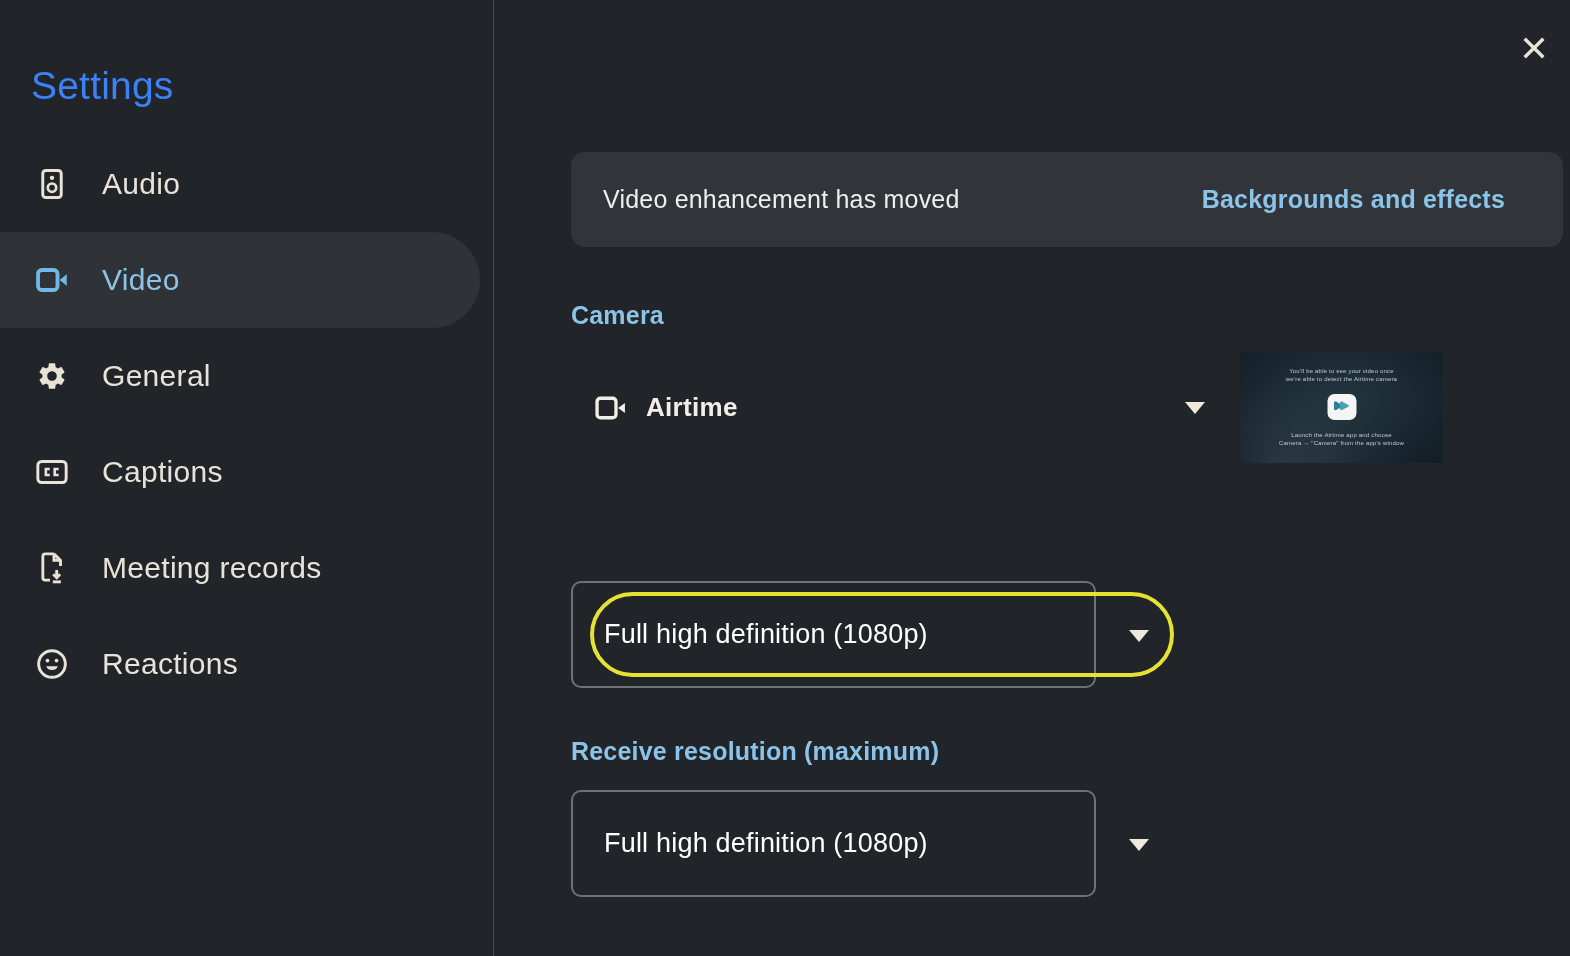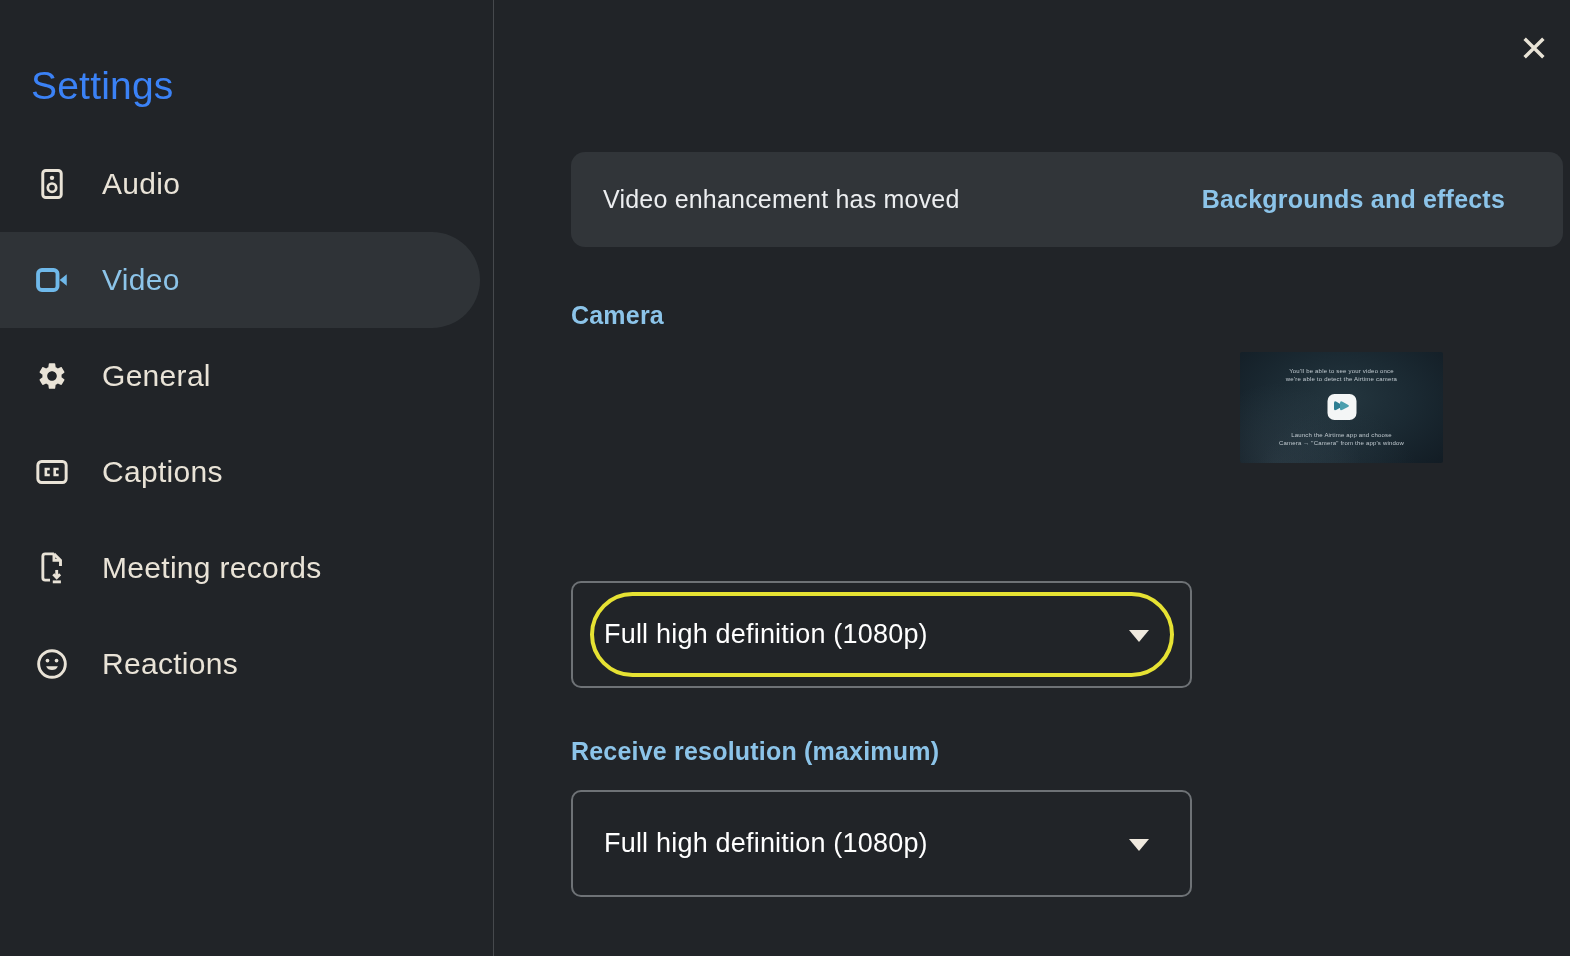--- a/index.html
+++ b/index.html
@@ -42,21 +42,21 @@
   .label-send{top:529px;}
   .label-receive{top:737px;}
 
   .camera-row{position:absolute;left:50px;top:380px;width:640px;height:55px;display:flex;align-items:center;cursor:pointer;}
   .camera-row .cam-icon{width:32px;height:30px;margin-left:24px;margin-right:19px;}
   .camera-name{font-size:26px;font-weight:700;color:#f3efe6;letter-spacing:.3px;}
   .camera-caret{position:absolute;left:614px;top:22px;}
 
   .caret{width:0;height:0;border-left:10px solid transparent;border-right:10px solid transparent;border-top:12px solid #efe9de;}
 
-  .select-box{position:absolute;left:50px;width:621px;height:107px;border:2px solid var(--border);border-radius:10px;display:flex;align-items:center;cursor:pointer;}
+  .select-box{position:absolute;left:50px;width:525px;height:107px;border:2px solid var(--border);border-radius:10px;display:flex;align-items:center;cursor:pointer;}
   .box-send{top:581px;}
   .box-receive{top:790px;}
   .select-value{font-size:27px;color:#ffffff;letter-spacing:.2px;margin-left:31px;}
   .select-box .caret{position:absolute;left:556px;}
   .highlight-ring{position:absolute;left:17px;top:9px;width:584px;height:85px;border:4px solid var(--yellow);border-radius:44px;pointer-events:none;}
 
   
   .preview{position:absolute;left:719px;top:352px;width:203px;height:111px;border-radius:2px;overflow:hidden;
     background:
       radial-gradient(circle at 18% 105%, rgba(86,108,120,.28), transparent 42%),
@@ -159,20 +159,30 @@
       </span>
     </button>
 
     <div class="banner">
       <span class="banner-msg">Video enhancement has moved</span>
       <button class="banner-link">Backgrounds and effects</button>
     </div>
 
     <div class="section-label label-camera">Camera</div>
 
+    <div class="camera-row">
+      <span class="cam-icon">
+        <svg width="32" height="30" viewBox="0 0 25 20" fill="none">
+          <rect x="1.6" y="2.4" width="14.8" height="15.2" rx="2.6" stroke="#f3efe6" stroke-width="2.6"></rect>
+          <path d="M18 10 L23.4 6 V14 Z" fill="#f3efe6"></path>
+        </svg>
+      </span>
+      <span class="camera-name">Airtime</span>
+      <span class="caret camera-caret"></span>
+    </div>
 
     <div class="preview">
       <div class="preview-caption cap-top">
         <div>You'll be able to see your video once</div>
         <div>we're able to detect the Airtime camera</div>
       </div>
       <div class="preview-logo">
         <svg width="19" height="15" viewBox="0 0 19 15">
           <path d="M1.5 4.2 q0-2.8 2.5-1.4 l5 2.9 q2 1.1 0 2.3 l-5 2.9 q-2.5 1.4-2.5-1.4 z" fill="#2e7e92"></path>
           <path d="M7.5 4.2 q0-2.8 2.5-1.4 l5.4 2.9 q2 1.1 0 2.3 l-5.4 2.9 q-2.5 1.4-2.5-1.4 z" fill="#4b9fae"></path>

